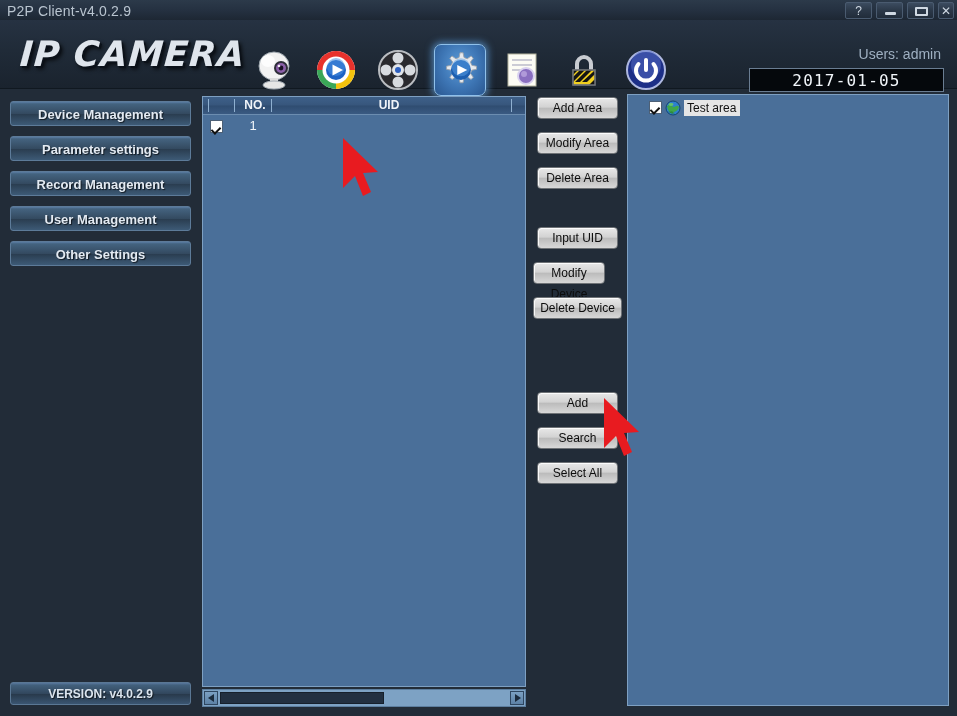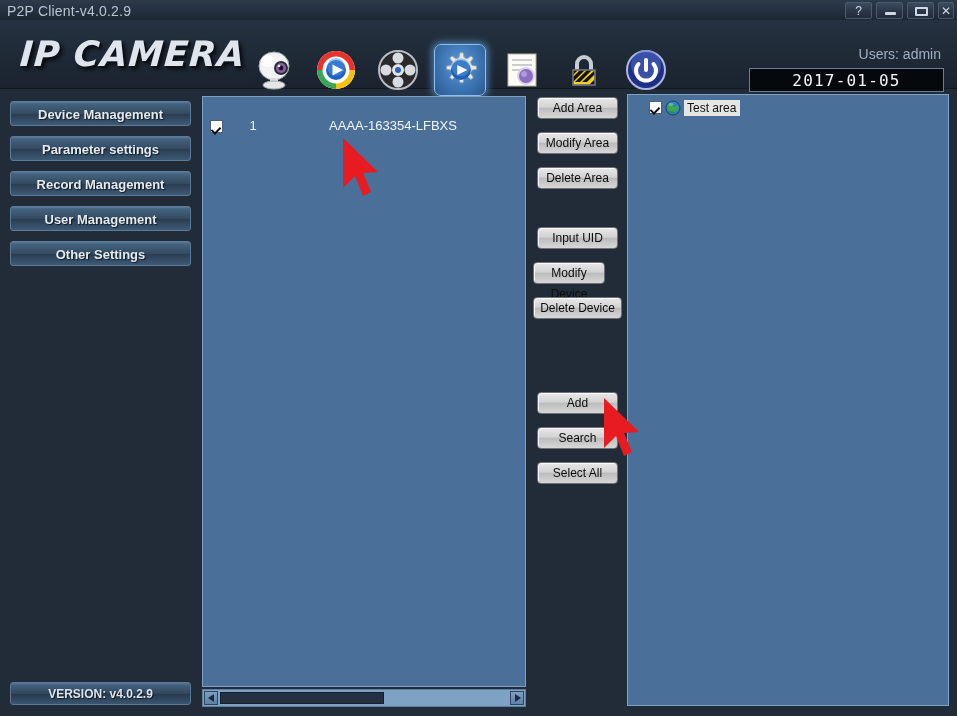--- a/index.html
+++ b/index.html
@@ -454,25 +454,32 @@
   <div id="sidebar">
     <div class="navbtn" style="top:12px">Device Management</div>
     <div class="navbtn" style="top:47px">Parameter settings</div>
     <div class="navbtn" style="top:82px">Record Management</div>
     <div class="navbtn" style="top:117px">User Management</div>
     <div class="navbtn" style="top:152px">Other Settings</div>
     <div id="version-btn">VERSION: v4.0.2.9</div>
   </div>
 
   <div id="list-panel">
+    <div id="list-header">
+      <div class="hdr-sep" style="left:5px;"></div>
+      <div class="hdr-sep" style="left:31px;"></div>
+      <div class="hdr-cell" style="left:34px; width:36px;">NO.</div>
+      <div class="hdr-sep" style="left:68px;"></div>
+      <div class="hdr-cell" style="left:72px; width:228px;">UID</div>
+      <div class="hdr-sep" style="left:308px;"></div>
+    </div>
 
     <div id="row1">
       <div id="row1-check"></div>
       <div id="row1-no">1</div>
-      <div id="row1-uid">AAAA-163354-LFBXS</div>
     </div>
   </div>
 
   <div id="hscroll">
     <div class="sb-arrow" id="sb-left">
         <i></i>
       </div>
     <div id="sb-thumb"></div>
     <div class="sb-arrow" id="sb-right">
         <i></i>

